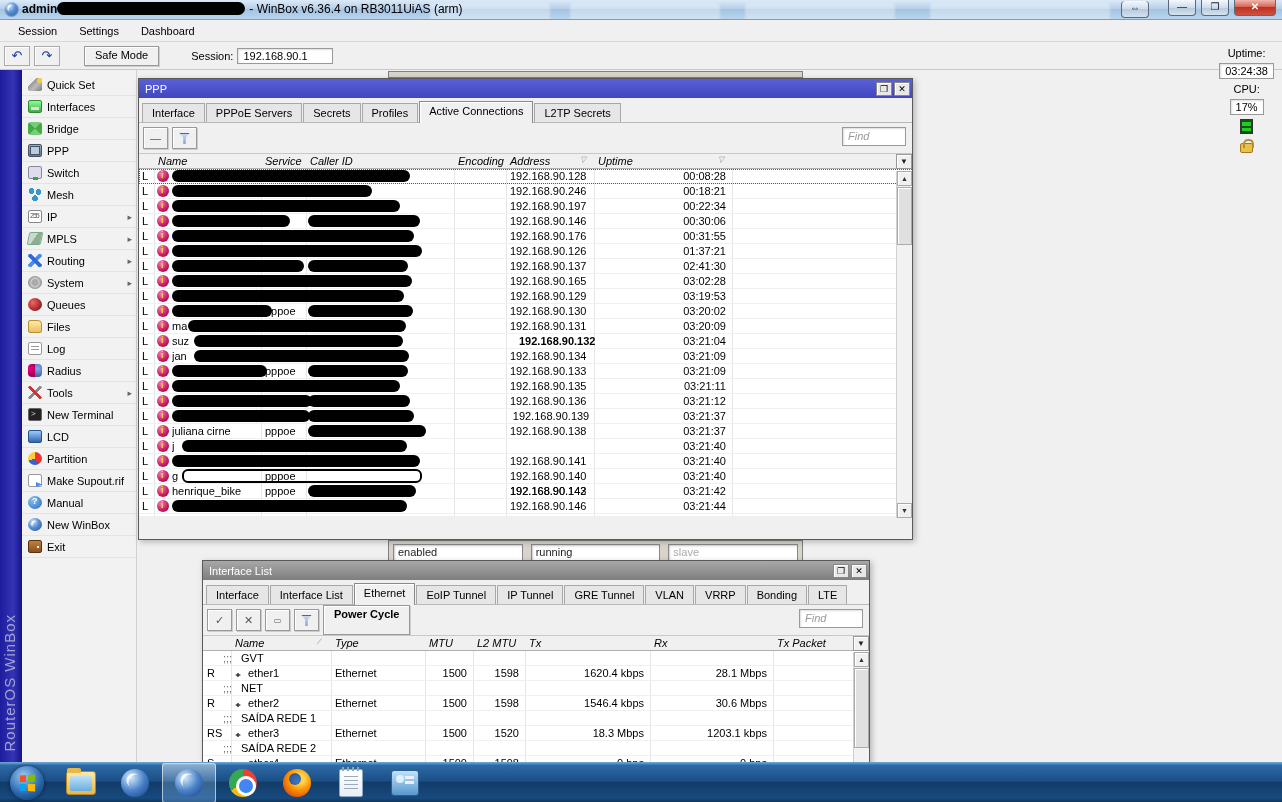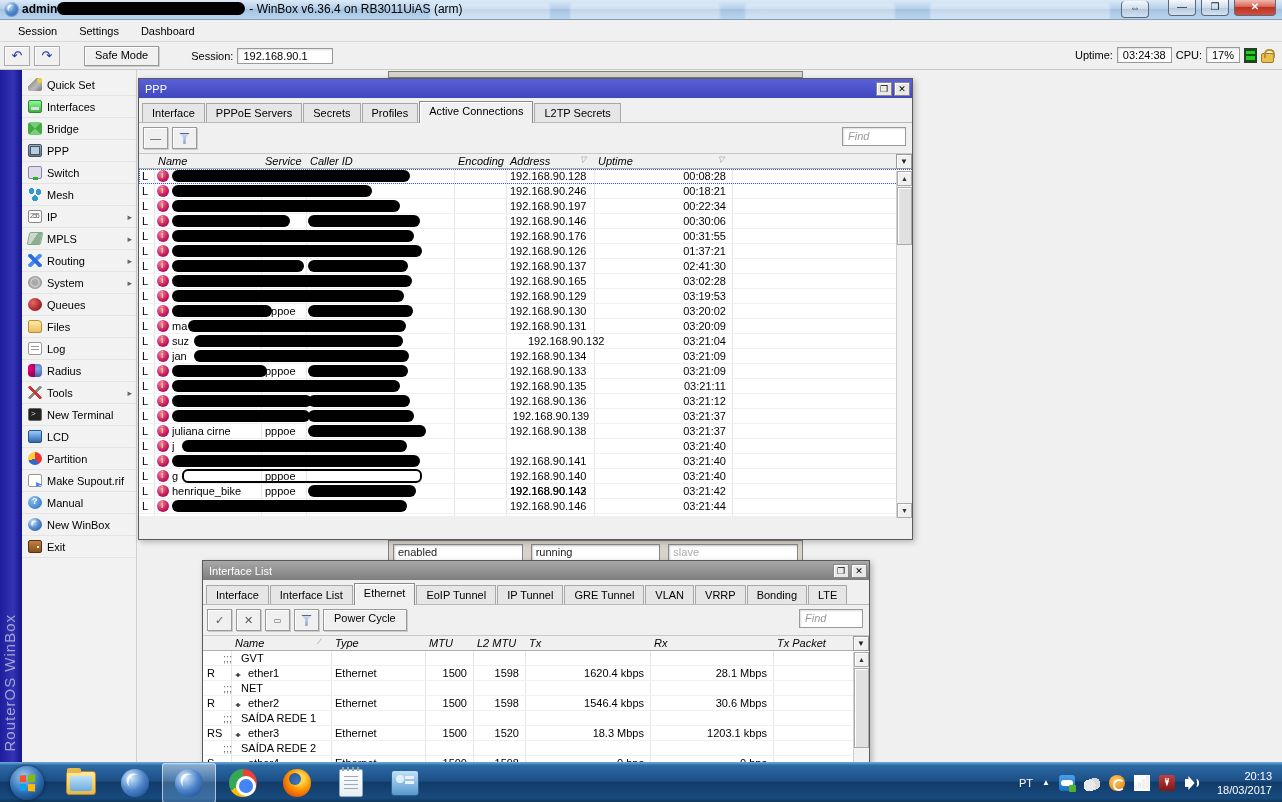--- a/index.html
+++ b/index.html
@@ -25,21 +25,21 @@
   #menubar { position:absolute; left:0; top:21px; width:1282px; height:21px; background:#f0f0f0; border-bottom:1px solid #d8d8d8; display:flex; align-items:center; gap:2px; padding-left:8px; }
   .menu-item { padding:2px 10px; }
 
   #cmdbar { position:absolute; left:0; top:43px; width:1282px; height:27px; background:#f0f0f0; border-bottom:1px solid #c8c8c8; display:flex; align-items:center; }
   .tb-btn { width:26px; height:20px; margin-left:4px; background:#f0f0f0; border:1px solid #aaa; box-shadow:inset 1px 1px 0 #fff; text-align:center; line-height:18px; color:#1a3c9c; font-size:13px; }
   .btn3d { background:#f0f0f0; border:1px solid #999; box-shadow:inset 1px 1px 0 #fff, 1px 1px 0 #ccc; padding:2px 10px; }
   .sunken { background:#fff; border:1px solid #999; box-shadow:inset 1px 1px 2px #ddd; padding:1px 5px; }
   #safe-mode { margin-left:24px; height:20px; }
   #session-label { margin-left:32px; }
   #session-box { margin-left:4px; width:96px; }
-  #cmd-right { position:absolute; right:8px; top:4px; display:flex; align-items:center; gap:4px; }
+  #cmd-right { position:absolute; right:8px; top:4px; display:flex; align-items:center; gap:4px;flex-direction:column; }
   .led { width:13px; height:15px; background:#145214; border:1px solid #333; display:flex; flex-direction:column; gap:2px; padding:2px 1px; }
   .led i { display:block; height:4px; background:#22cc22; }
   .lock { width:13px; height:10px; background:linear-gradient(#ffe08a,#d8a римa) ; background:#e8c050; border:1px solid #a87818; border-radius:2px; position:relative; margin-top:5px; }
   .lock:before { content:""; position:absolute; left:2px; top:-5px; width:7px; height:7px; border:2px solid #b89030; border-bottom:none; border-radius:5px 5px 0 0; }
 
   
   #brandstrip { position:absolute; left:0; top:70px; width:22px; height:692px; background:linear-gradient(90deg,#1c1c9c,#3434b4 60%,#14148c); }
   #brand-text { position:absolute; left:1px; bottom:10px; writing-mode:vertical-rl; transform:rotate(180deg); color:#b8b8d8; font-size:15px; letter-spacing:1px; opacity:.85; }
   #sidebar { position:absolute; left:22px; top:70px; width:115px; height:692px; background:#f2f2f2; border-right:1px solid #d0d0d0; padding-top:4px; }
   .sb-item { height:22px; display:flex; align-items:center; gap:5px; padding:0 4px 0 6px; border-bottom:1px solid #e4e4e4; position:relative; background:#f2f2f2; }
@@ -439,21 +439,21 @@
         <span class="redact" style="left: 49px; width: 218px;"></span>
         <span class="cell" style="left: 371px; width: 82px;">192.168.90.131</span>
         <span class="cell num" style="left: 455px; width: 132px; text-align: right;">03:20:09</span>
       </div>
       <div class="trow">
         <span class="cell" style="left: 3px; width: 12px;">L</span>
         <span class="uicon"></span>
         <span class="cell" style="left: 33px; width: 100px;">suz</span>
         <span class="redact" style="left: 55px; width: 128px;"></span>
         <span class="redact" style="left: 169px; width: 95px;"></span>
-        <span class="cell" style="left: 389px; width: 82px;">192.168.90.132</span>
+        <span class="cell" style="left: 380px; width: 82px; font-weight: bold;">192.168.90.132</span>
         <span class="cell num" style="left: 455px; width: 132px;">03:21:04</span>
       </div>
       <div class="trow">
         <span class="cell" style="left: 3px; width: 12px;">L</span>
         <span class="uicon"></span>
         <span class="cell" style="left: 33px; width: 100px;">jan</span>
         <span class="redact" style="left: 55px; width: 215px;"></span>
         <span class="cell" style="left: 371px; width: 82px;">192.168.90.134</span>
         <span class="cell num" style="left: 455px; width: 132px;">03:21:09</span>
       </div>
@@ -565,21 +565,21 @@
       <span class="tab">Bonding</span>
       <span class="tab">LTE</span>
     </div>
   <div class="wtoolbar">
     <span class="sq-btn">✓</span>
     <span class="sq-btn">✕</span>
     <span class="sq-btn" style="font-size:8px;">▭</span>
     <span class="sq-btn">
         <span class="funnel"></span>
       </span>
-    <span class="btn3d" style="height:22px;">Power Cycle</span>
+    <span class="btn3d" style="height:30px;font-weight:bold;">Power Cycle</span>
     <span class="find-box">Find</span>
   </div>
   <div class="grid-head" id="if-head">
       <span class="gh-cell" style="left: 32px;">Name</span>
       <span class="gh-cell sortmark" style="left: 116px;">∕</span>
       <span class="gh-cell" style="left: 132px;">Type</span>
       <span class="gh-cell" style="left: 226px;">MTU</span>
       <span class="gh-cell" style="left: 274px;">L2 MTU</span>
       <span class="gh-cell" style="left: 326px;">Tx</span>
       <span class="gh-cell" style="left: 451px;">Rx</span>
@@ -678,34 +678,13 @@
     </div>
   <div class="tb-ico">
       <span class="ico-firefox"></span>
     </div>
   <div class="tb-ico">
       <span class="ico-notepad"></span>
     </div>
   <div class="tb-ico">
       <span class="ico-remote"></span>
     </div>
-  <div id="tray">
-    <span>PT</span>
-    <span style="font-size:8px;">▲</span>
-    <span class="tray-ico ti-tv"></span>
-    <span class="tray-ico ti-cloud"></span>
-    <span class="tray-ico ti-comodo"></span>
-    <span class="tray-ico ti-signal">
-        <i style="left:0;height:4px;"></i>
-        <i style="left:4px;height:7px;"></i>
-        <i style="left:8px;height:10px;"></i>
-        <i style="left:12px;height:13px;"></i>
-      </span>
-    <span class="tray-ico ti-plug"></span>
-    <span class="tray-ico ti-vol">
-        <span class="ti-arc"></span>
-      </span>
-    <span id="clock">
-      <span>20:13</span><br>
-      <span>18/03/2017</span>
-    </span>
-  </div>
 </div>
 
 </body></html>

